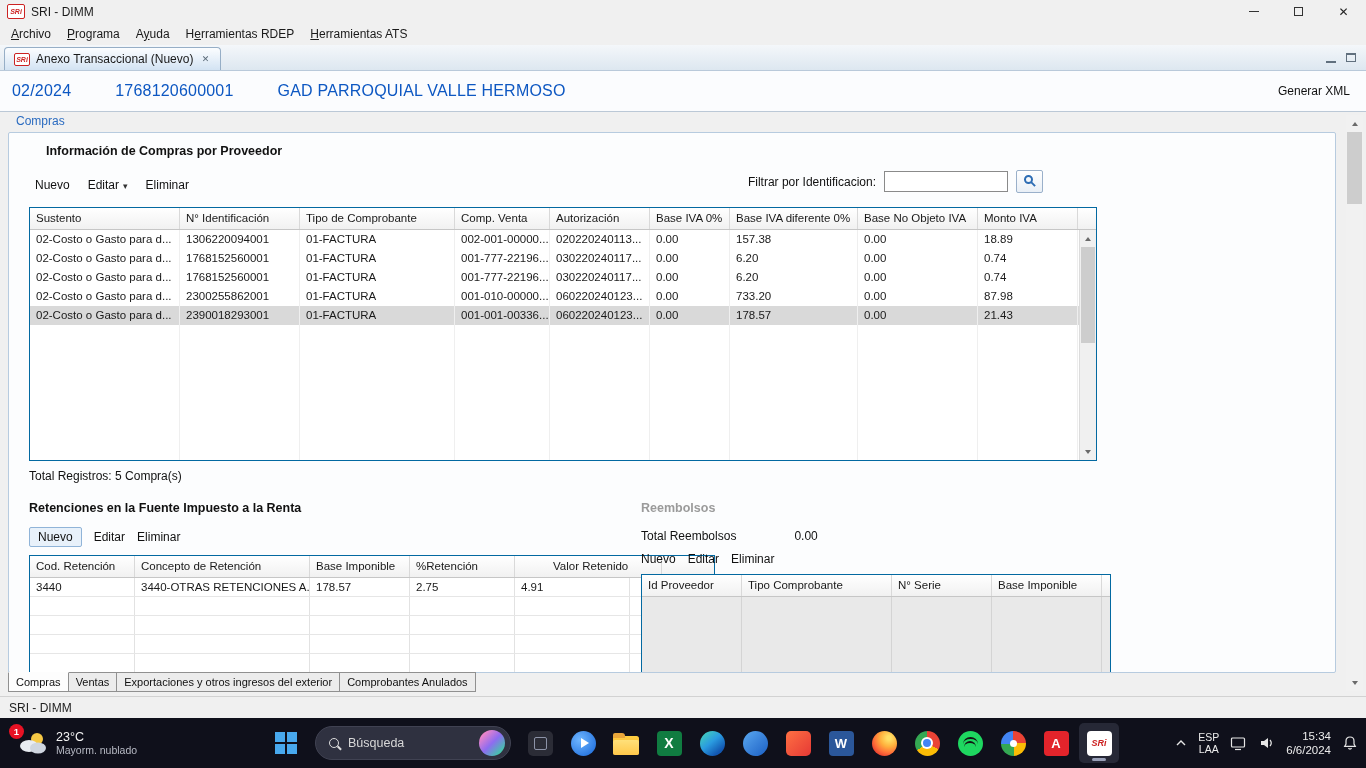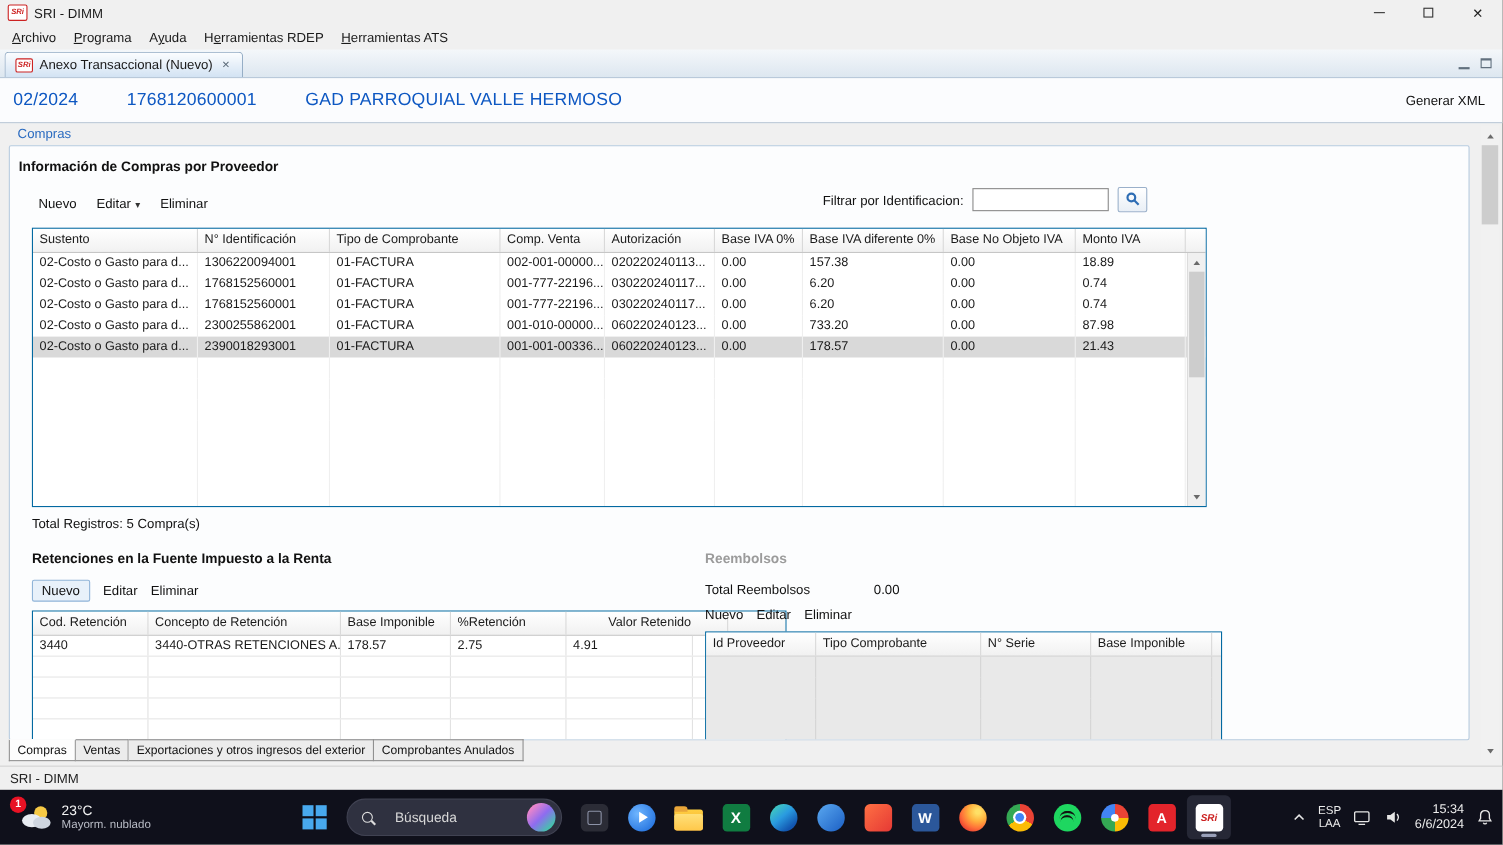--- a/index.html
+++ b/index.html
@@ -30,21 +30,21 @@
 .hdr-blue{color:#0d57c2;font-weight:normal;font-size:16px;letter-spacing:.2px;white-space:nowrap}
 .hdr-period{margin-left:12px}
 .hdr-ruc{margin-left:44px}
 .hdr-name{margin-left:44px}
 .hdr-xml{margin-left:auto;margin-right:16px;font-size:12px;color:#111}
 .content{flex:1;position:relative}
 .statusbar{height:22px;border-top:1px solid #d2d2d2;background:#f0f0f0;font-size:12px;color:#222;display:flex;align-items:center;padding-left:9px;flex:none}
 
 .group-label{position:absolute;left:16px;top:2px;font-size:12px;color:#2a6bc0;z-index:2}
 .groupbox{position:absolute;left:8px;top:20px;width:1328px;height:541px;background:#fcfdfe;border:1px solid #b7cbdf;border-radius:2px;overflow:hidden}
-.section-title{position:absolute;left:8px;top:11px;font-size:12.5px;font-weight:bold;color:#111}
+.section-title{position:absolute;left:37px;top:11px;font-size:12.5px;font-weight:bold;color:#111}
 .toolbar-main{position:absolute;left:26px;top:40px;display:flex;align-items:center;gap:18px;height:24px}
 .tb-btn{font-size:12px;color:#111;display:flex;align-items:center;gap:4px;white-space:nowrap}
 .tb-btn.hl{border:1px solid #90b4d8;background:#e8f1fa;padding:2px 8px;border-radius:2px}
 .dd-arrow::after{content:'▾';font-size:9px;color:#333}
 .filter-area{position:absolute;top:37px;right:292px;display:flex;align-items:center;gap:8px}
 .filter-label{font-size:12px;color:#111;white-space:nowrap}
 .filter-input{width:124px;height:21px;border:1px solid #8a8a8a;font-size:12px;padding:0 4px;background:#fff;font-family:"Liberation Sans",sans-serif}
 .btn-search{width:27px;height:23px;border:1px solid #9ab0ca;background:linear-gradient(#ffffff,#e9eff6);display:flex;align-items:center;justify-content:center;border-radius:2px}
 .lens-blue{width:9px;height:9px;border:2px solid #2e6db4;border-radius:50%;position:relative;transform:translate(-1px,-2px)}
 .lens-blue::after{content:'';position:absolute;width:6px;height:2px;background:#2e6db4;transform:rotate(45deg);right:-5px;bottom:-3px}
@@ -90,21 +90,21 @@
 .tb-widget{position:absolute;left:10px;top:50%;transform:translateY(-50%);display:flex;align-items:center;gap:8px;padding:4px 6px;border-radius:5px}
 .w-iconwrap{position:relative;width:32px;height:26px}
 .badge{position:absolute;left:-7px;top:-6px;min-width:15px;height:15px;border-radius:8px;background:#e81224;color:#fff;font-size:9.5px;font-weight:bold;display:flex;align-items:center;justify-content:center;z-index:2}
 .w-temp{font-size:12.5px;color:#f4f4f4}
 .w-cond{font-size:10.5px;color:#b7bac4}
 .tb-center{position:absolute;left:266px;top:0;height:100%;display:flex;align-items:center;gap:3px}
 .tb-iconbtn{width:40px;height:40px;border-radius:5px;display:flex;align-items:center;justify-content:center;position:relative;flex:none}
 .tb-iconbtn.active{background:#262836}
 .tb-iconbtn.active::after{content:'';position:absolute;left:13px;right:13px;bottom:2px;height:3px;border-radius:2px;background:#99a0b8}
 .ic-start{width:10px;height:10px;background:#48a9ee;box-shadow:12px 0 0 #48a9ee,0 12px 0 #48a9ee,12px 12px 0 #48a9ee;margin:0 12px 12px 0}
-.search-pill{height:34px;min-width:196px;border-radius:17px;background:#2f3140;border:1px solid #404252;display:flex;align-items:center;gap:20px;padding:0 5px 0 13px;margin:0 6px}
+.search-pill{height:34px;min-width:196px;border-radius:17px;background:#2f3140;border:1px solid #404252;display:flex;align-items:center;gap:9px;padding:0 5px 0 13px;margin:0 6px}
 .lens-w{width:10px;height:10px;border:1.6px solid #dcdcdc;border-radius:50%;position:relative;flex:none}
 .lens-w::after{content:'';position:absolute;width:5px;height:1.6px;background:#dcdcdc;transform:rotate(45deg);right:-4px;bottom:-2px}
 .search-text{font-size:12.5px;color:#d8d8d8;flex:1}
 .search-img{width:26px;height:26px;border-radius:50%;background:linear-gradient(135deg,#ff8ac2 10%,#8e6cf0 50%,#37d3a0 90%);flex:none}
 .tb-icons{display:flex;align-items:center;gap:3px}
 .ic{width:25px;height:25px;position:relative;display:flex;align-items:center;justify-content:center}
 .ic-dark-app{background:#2b2c36;border-radius:5px}
 .ic-dark-app::after{content:'';position:absolute;inset:6px;border:1.5px solid #8d93a8;border-radius:2px}
 .ic-media-player{border-radius:50%;background:radial-gradient(circle at 35% 35%,#6fb6ff,#1565d8)}
 .ic-media-player::after{content:'';border-left:8px solid #fff;border-top:5px solid transparent;border-bottom:5px solid transparent;margin-left:3px}

